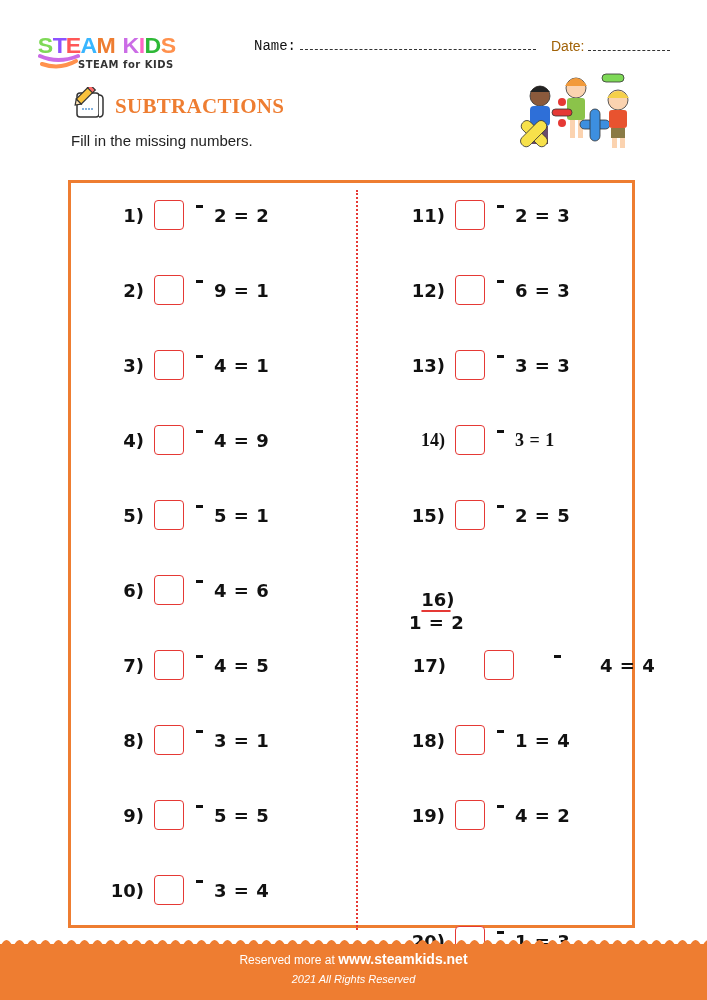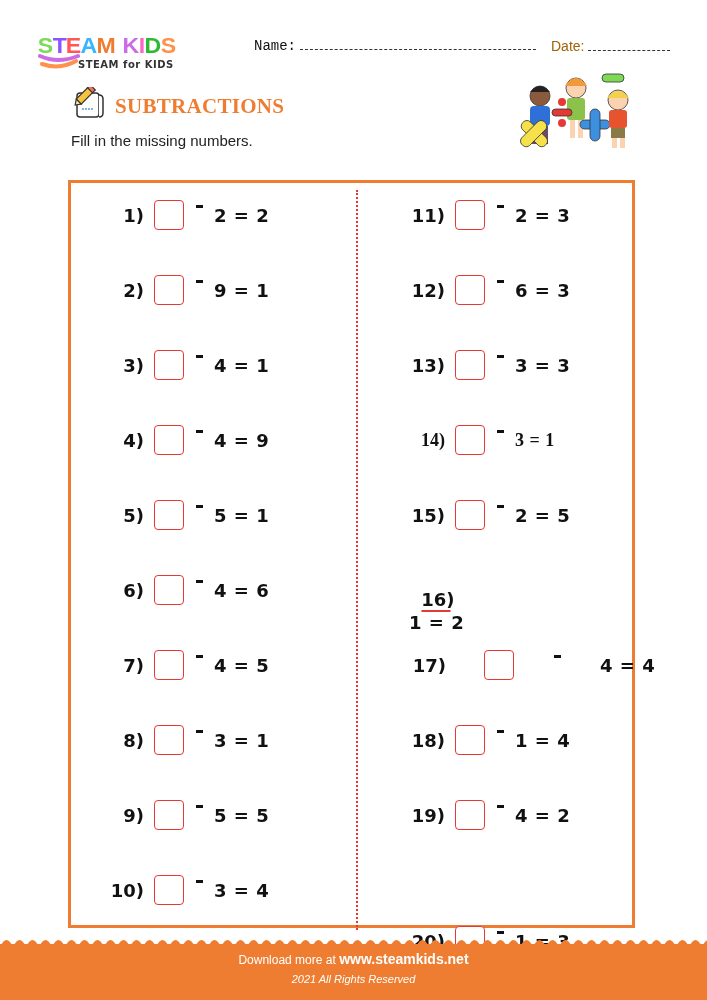--- a/index.html
+++ b/index.html
@@ -234,16 +234,16 @@
       <span class="minus"></span>
       <span class="rest">1 = 3</span>
     </div>
   </div>
 
 <svg class="scallop" viewBox="0 0 707 10" preserveAspectRatio="none">
   <path id="scallop-path" fill="#EE7D31" d="M0 10 L0 10 Q6.5 -4 13 10 L13 10 Q19.5 -4 26 10 L26 10 Q32.5 -4 39 10 L39 10 Q45.5 -4 52 10 L52 10 Q58.5 -4 65 10 L65 10 Q71.5 -4 78 10 L78 10 Q84.5 -4 91 10 L91 10 Q97.5 -4 104 10 L104 10 Q110.5 -4 117 10 L117 10 Q123.5 -4 130 10 L130 10 Q136.5 -4 143 10 L143 10 Q149.5 -4 156 10 L156 10 Q162.5 -4 169 10 L169 10 Q175.5 -4 182 10 L182 10 Q188.5 -4 195 10 L195 10 Q201.5 -4 208 10 L208 10 Q214.5 -4 221 10 L221 10 Q227.5 -4 234 10 L234 10 Q240.5 -4 247 10 L247 10 Q253.5 -4 260 10 L260 10 Q266.5 -4 273 10 L273 10 Q279.5 -4 286 10 L286 10 Q292.5 -4 299 10 L299 10 Q305.5 -4 312 10 L312 10 Q318.5 -4 325 10 L325 10 Q331.5 -4 338 10 L338 10 Q344.5 -4 351 10 L351 10 Q357.5 -4 364 10 L364 10 Q370.5 -4 377 10 L377 10 Q383.5 -4 390 10 L390 10 Q396.5 -4 403 10 L403 10 Q409.5 -4 416 10 L416 10 Q422.5 -4 429 10 L429 10 Q435.5 -4 442 10 L442 10 Q448.5 -4 455 10 L455 10 Q461.5 -4 468 10 L468 10 Q474.5 -4 481 10 L481 10 Q487.5 -4 494 10 L494 10 Q500.5 -4 507 10 L507 10 Q513.5 -4 520 10 L520 10 Q526.5 -4 533 10 L533 10 Q539.5 -4 546 10 L546 10 Q552.5 -4 559 10 L559 10 Q565.5 -4 572 10 L572 10 Q578.5 -4 585 10 L585 10 Q591.5 -4 598 10 L598 10 Q604.5 -4 611 10 L611 10 Q617.5 -4 624 10 L624 10 Q630.5 -4 637 10 L637 10 Q643.5 -4 650 10 L650 10 Q656.5 -4 663 10 L663 10 Q669.5 -4 676 10 L676 10 Q682.5 -4 689 10 L689 10 Q695.5 -4 702 10 L702 10 Q708.5 -4 715 10 L707 10 Z"></path>
 </svg>
 <div class="footer"></div>
 <div class="footer-line1">
-  <span>Download more at</span>
+  <span>Reserved more at</span>
   <b>www.steamkids.net</b>
 </div>
 <div class="footer-line2">2021 All Rights Reserved</div>
 
 </body></html>

